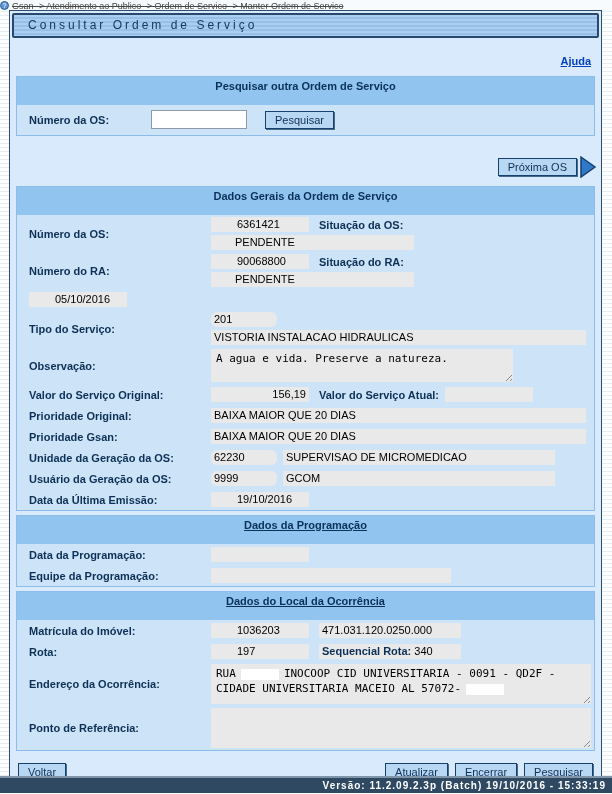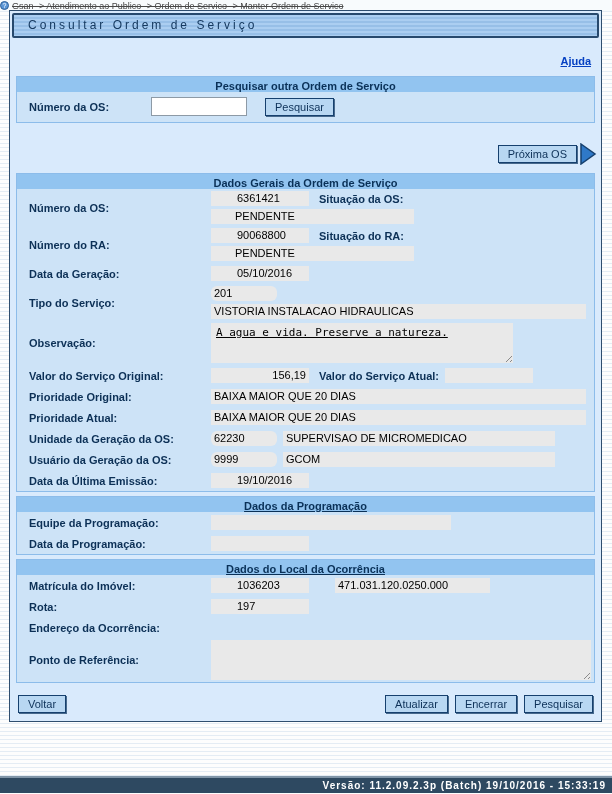--- a/index.html
+++ b/index.html
@@ -36,52 +36,52 @@
   }
   .content { padding:0 4px 6px; }
 
   .ajuda-row { text-align:right; padding:11px 6px 3px; }
   .ajuda-link { color:#0540c2; font-size:11px; font-weight:bold; text-decoration:underline; cursor:pointer; }
 
   
   .box { border:1px solid #8cbcea; background:#cde3f7; margin:4px 2px; }
   .box-header {
     background:#92c4f0; text-align:center; font-weight:bold;
-    color:#0a3158; font-size:11px; padding:3px 0; height:15px;
+    color:#0a3158; font-size:11px; padding:3px 0; height:28px;
   }
   .box-header .as-link { text-decoration:underline; cursor:pointer; }
 
   
   .frow { display:flex; align-items:center; padding:2px 4px 2px 12px; min-height:21px; }
   .lbl { width:182px; flex:none; font-weight:bold; font-size:11px; color:#0c3056; }
   .field {
     background:#e9e9e9; font-size:11px; color:#000;
     height:15px; line-height:13px; padding:1px 3px;
     white-space:nowrap; overflow:hidden; flex:none;
   }
   .w68  { width:66px;border-radius:6px; }
   .w90  { width:88px; }
   .w100 { width:98px;padding-left:26px; }
-  .w155 { width:155px;margin-left:16px; }
+  .w155 { width:142px; }
   .w140 { width:142px; }
   .w205 { width:203px;padding-left:24px; }
   .w240 { width:240px; }
   .w300 { width:272px; }
   .wide { flex:1 1 auto; margin-right:4px; }
   .num  { text-align:right; }
   .gap6 { width:6px; flex:none; } .gap10 { width:10px; flex:none; }
   .inline-lbl { font-weight:bold; font-size:11px; color:#0c3056; margin:0 6px 0 10px; white-space:nowrap; }
   .vcol  { display:flex; flex-direction:column; gap:3px; flex:1 1 auto; }
   .vline { display:flex; align-items:center; }
 
   .tarea {
     background:#e9e9e9; font-family:"DejaVu Sans Mono", monospace; font-size:11px;
     color:#000; padding:2px 5px; position:relative; line-height:15px; flex:none;
   }
-  .t-obs  { width:302px; height:40px;text-decoration:underline; }
+  .t-obs  { width:302px; height:33px; }
   .t-end  { width:380px; height:40px; }
   .t-pto  { width:380px; height:40px; }
   .resize-handle {
     position:absolute; right:1px; bottom:1px; width:9px; height:9px;
     background: repeating-linear-gradient(135deg, transparent 0px, transparent 2px, #8a8a8a 2px, #8a8a8a 3px);
     clip-path: polygon(100% 0, 100% 100%, 0 100%);
   }
   .redact { display:inline-block; background:#fff; width:38px; height:11px; vertical-align:middle; margin:0 5px; }
 
   
@@ -164,21 +164,20 @@
             <span class="field w100">90068800</span>
             <span class="inline-lbl">Situação do RA:</span>
           </div>
           <div class="vline">
             <span class="field w205">PENDENTE</span>
           </div>
         </div>
       </div>
 
       <div class="frow">
-        <span class="lbl">Data da Geração:</span>
         <span class="field w100">05/10/2016</span>
       </div>
 
       <div class="frow">
         <span class="lbl">Tipo do Serviço:</span>
         <div class="vcol">
           <div class="vline">
             <span class="field w68">201</span>
           </div>
           <div class="vline">
@@ -201,21 +200,21 @@
         <span class="inline-lbl">Valor do Serviço Atual:</span>
         <span class="field w90"></span>
       </div>
 
       <div class="frow">
         <span class="lbl">Prioridade Original:</span>
         <span class="field wide">BAIXA MAIOR QUE 20 DIAS</span>
       </div>
 
       <div class="frow">
-        <span class="lbl">Prioridade Atual:</span>
+        <span class="lbl">Prioridade Gsan:</span>
         <span class="field wide">BAIXA MAIOR QUE 20 DIAS</span>
       </div>
 
       <div class="frow">
         <span class="lbl">Unidade da Geração da OS:</span>
         <span class="field w68">62230</span>
         <span class="gap6"></span>
         <span class="field w300">SUPERVISAO DE MICROMEDICAO</span>
       </div>
 
@@ -230,49 +229,55 @@
         <span class="lbl">Data da Última Emissão:</span>
         <span class="field w100">19/10/2016</span>
       </div>
     </div>
 
     <div class="box">
       <div class="box-header">
         <span class="as-link">Dados da Programação</span>
       </div>
       <div class="frow">
+        <span class="lbl">Data da Programação:</span>
+        <span class="field w100"></span>
+      </div>
+      <div class="frow">
         <span class="lbl">Equipe da Programação:</span>
         <span class="field w240"></span>
-      </div>
-      <div class="frow">
-        <span class="lbl">Data da Programação:</span>
-        <span class="field w100"></span>
       </div>
     </div>
 
     <div class="box">
       <div class="box-header">
         <span class="as-link">Dados do Local da Ocorrência</span>
       </div>
 
       <div class="frow">
         <span class="lbl">Matrícula do Imóvel:</span>
         <span class="field w100">1036203</span>
         <span class="gap10"></span>
         <span class="field w155">471.031.120.0250.000</span>
       </div>
 
       <div class="frow">
         <span class="lbl">Rota:</span>
         <span class="field w100">197</span>
         <span class="gap10"></span>
+        <span class="field w140"><b style="color:#0c3056">Sequencial Rota:</b>&nbsp;<span>340</span></span>
       </div>
 
       <div class="frow">
         <span class="lbl">Endereço da Ocorrência:</span>
+        <div class="tarea t-end">
+          <div><span>RUA</span><span class="redact"></span><span>INOCOOP CID UNIVERSITARIA - 0091 - QD2F -</span></div>
+          <div><span>CIDADE UNIVERSITARIA MACEIO AL 57072-</span><span class="redact"></span></div>
+          <span class="resize-handle"></span>
+        </div>
       </div>
 
       <div class="frow">
         <span class="lbl">Ponto de Referência:</span>
         <div class="tarea t-pto">
           <span></span>
           <span class="resize-handle"></span>
         </div>
       </div>
     </div>

